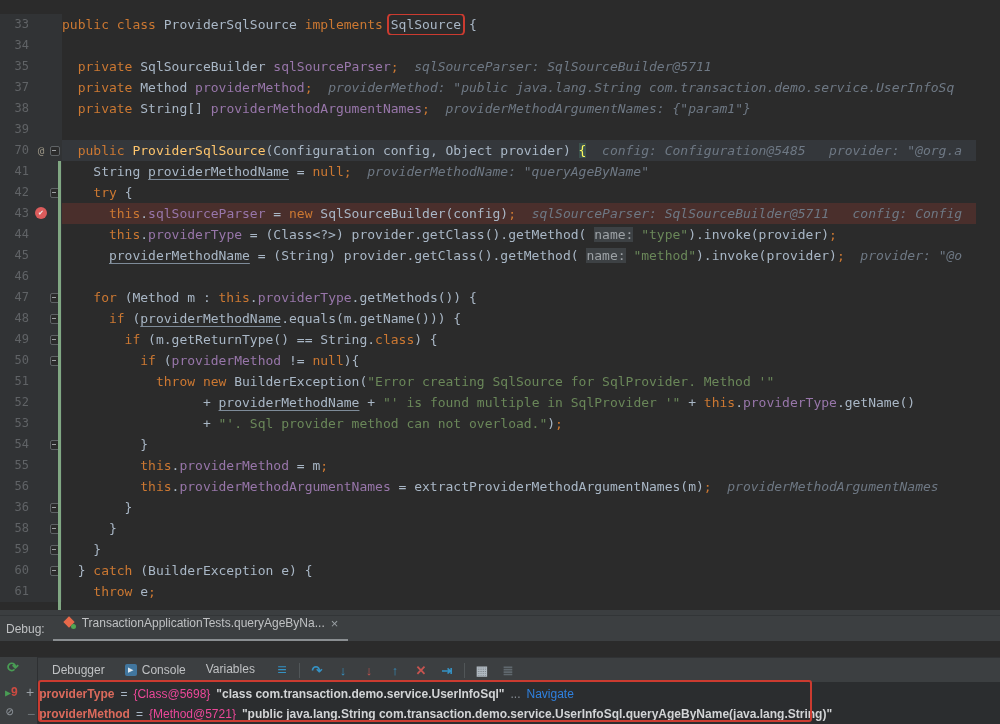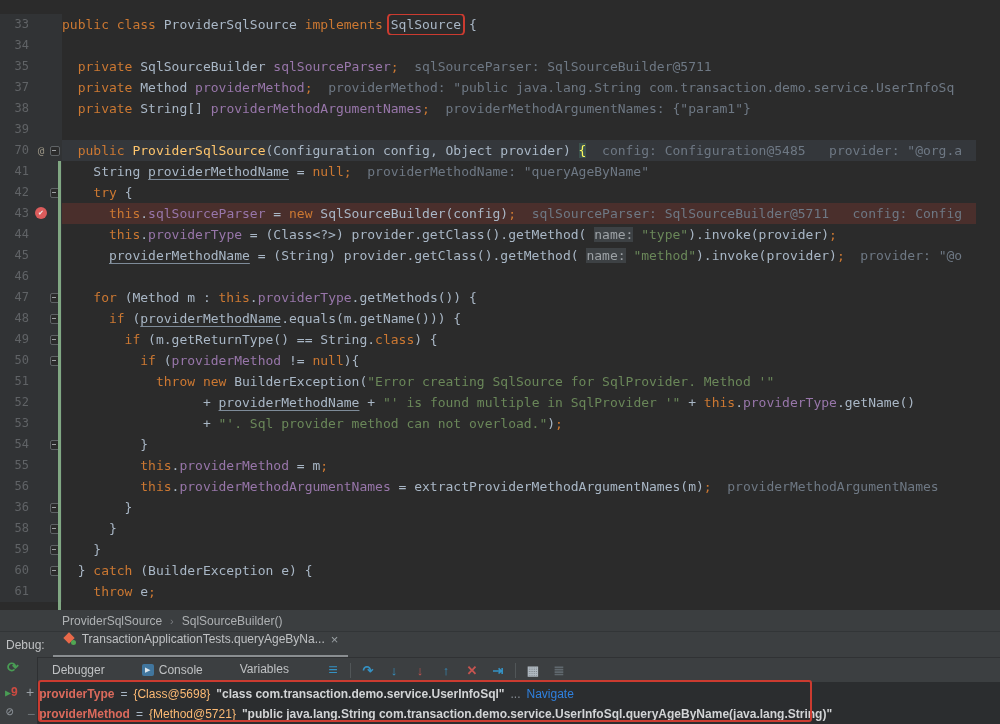--- a/index.html
+++ b/index.html
@@ -18,45 +18,45 @@
   .bpdot { position:absolute; left:1px; top:4px; width:12px; height:12px; border-radius:50%; background:#DB5C5C; color:#EDEDED; font-size:8px; line-height:12px; text-align:center; }
   .fold { flex:none; width:14px; background:#313335; position:relative; }
   .fold.on::after { content:""; position:absolute; left:2px; top:6px; width:8px; height:8px; border:1px solid #5F6366; border-radius:2px; background:#2B2B2B; }
   .fold.on::before { content:""; position:absolute; left:4px; top:10px; width:4px; height:1px; background:#9DA0A3; z-index:1; }
   .code { flex:1; white-space:pre; overflow:hidden; color:#A9B7C6; }
   .sg-k { color:#CC7832; }
   .sg-d { color:#A9B7C6; }
   .sg-f { color:#9876AA; }
   .sg-m { color:#FFC66D; }
   .sg-s { color:#6A8759; }
-  .sg-h { color:#6E7884; }
+  .sg-h { color:#6E7884; font-style:italic; }
   .sg-u { color:#A9B7C6; text-decoration:underline; text-underline-offset:3px; text-decoration-color:#7E8B99; }
   .sg-p { background:#3D4144; color:#9DA2A6; border-radius:0; }
   .sg-bm { background:#3B514D; color:#FBF75E; }
   .sg-rb { color:#A9B7C6; outline:2px solid #CB3B30; outline-offset:2px; border-radius:1px; }
   #vcsbar { position:absolute; left:58px; top:149px; width:3px; height:458px; background:#81A883; }
   #hscroll { position:absolute; left:50px; top:601px; width:463px; height:5px; background:#595C5E; border-radius:3px; cursor:pointer; }
   
   #crumbs { position:absolute; left:0; top:610px; width:1000px; height:21px; background:#3B3E40;
     display:flex; align-items:center; padding-left:62px; gap:8px;
     font-family:"Liberation Sans", sans-serif; font-size:12px; color:#AEB1B3; }
   .crumb { cursor:pointer; }
   .csep { color:#7A7E80; font-size:11px; }
   
-  #dhead { position:absolute; left:0; top:631px; width:1000px; height:26px; background:#3C3F41; border-top:1px solid #323537;
+  #dhead { position:absolute; left:0; top:615px; width:1000px; height:26px; background:#3C3F41; border-top:1px solid #323537;
     display:flex; align-items:stretch; font-family:"Liberation Sans", sans-serif; font-size:12px; color:#BFC1C3; }
   #dhead .dlabel { align-self:center; padding:0 8px 0 6px; }
   .dtab { display:flex; align-items:flex-start; gap:6px; padding:0 10px; border-bottom:2px solid #8A8E91; cursor:pointer; }
   .runico { position:relative; width:13px; height:13px; display:inline-block; }
   .runico::before { content:""; position:absolute; left:2px; top:2px; width:8px; height:8px; background:#E8694A; transform:rotate(45deg); }
   .runico::after { content:""; position:absolute; right:0; bottom:0; width:5px; height:5px; border-radius:50%; background:#51A653; }
   .tclose { color:#9AA0A4; font-size:13px; cursor:pointer; }
   
   #dtool { position:absolute; left:0; top:657px; width:1000px; height:25px; background:#3C3F41; border-top:1px solid #303234;
-    display:flex; align-items:center; gap:25px; padding-left:46px;
+    display:flex; align-items:center; gap:8px; padding-left:46px;
     font-family:"Liberation Sans", sans-serif; font-size:12px; color:#BFC1C3; }
   .ttab { padding:0 6px; height:25px; line-height:24px; cursor:pointer; display:flex; align-items:center; gap:5px; }
   .ttab.sel { border-bottom:2px solid #A0A5A9; }
   .conico { width:12px; height:12px; background:#41769E; color:#DDE7EE; font-size:7px; line-height:12px; text-align:center; border-radius:2px; }
   .tico { width:18px; text-align:center; font-size:13px; font-weight:bold; cursor:pointer; }
   .tico.blue { color:#3592C4; }
   .tico.red { color:#C75450; }
   .tico.gray { color:#AFB8C0; }
   .tico.dim { color:#60686E; }
   .tico.big { font-size:16px; }
@@ -69,21 +69,21 @@
   .grayico { color:#8A9096; }
   .badge9 { color:#CE4B41; font-weight:800; font-size:12px; font-family:"Liberation Sans", sans-serif; }
   .pm { position:absolute; font-size:14px; color:#9AA0A6; cursor:pointer; font-family:"Liberation Sans", sans-serif; line-height:14px; }
   .pm.dim2 { color:#6E7478; }
   .vrow { display:flex; align-items:center; height:20px; padding-left:8px; gap:6px; white-space:nowrap;
     font-family:"Liberation Sans", sans-serif; font-size:12px; cursor:pointer; }
   .vexp { color:#B0B6BC; font-size:9px; width:10px; }
   .vinf { color:#CDD3D9; font-size:13px; font-weight:bold; }
   .vname { color:#DB6A5C; font-weight:bold; }
   .veq { color:#A9B7C6; }
-  .vref { color:#fdba74; }
+  .vref { color:#ec4899; }
   .vval { color:#D2D4D6; font-weight:bold; }
   .vmore { color:#8A9097; }
   .vlink { color:#2F81DF; cursor:pointer; }
   
   .redbox { position:absolute; border:2px solid #CB3B30; border-radius:3px; pointer-events:none; }
   #redbox-vars { left:38px; top:680px; width:774px; height:42px; }
 </style>
 </head>
 <body>
 

